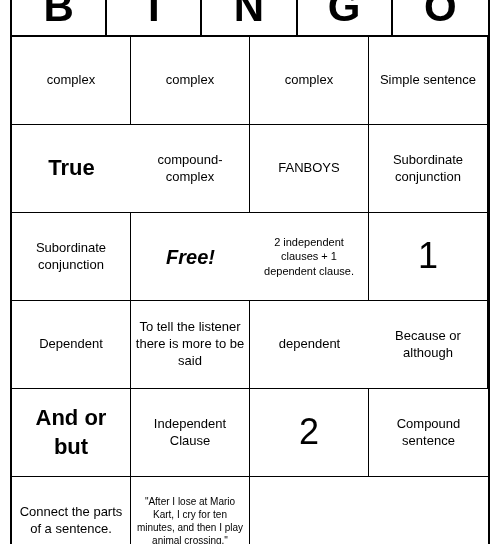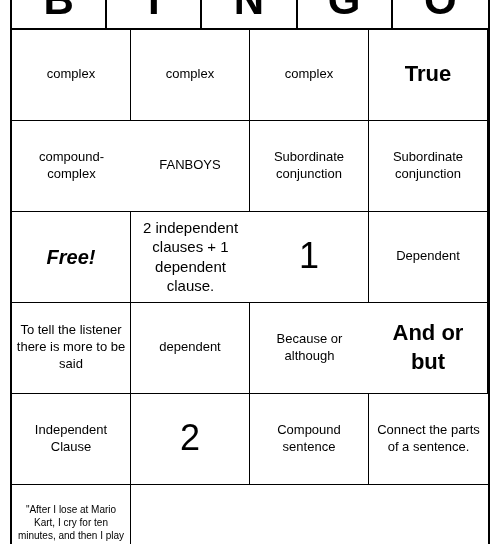--- a/index.html
+++ b/index.html
@@ -75,27 +75,28 @@
   <div class="bingo-header-cell">B</div>
       <div class="bingo-header-cell">I</div>
       <div class="bingo-header-cell">N</div>
       <div class="bingo-header-cell">G</div>
       <div class="bingo-header-cell">O</div>
     </div>
   <div class="bingo-grid">
   <div class="cell">complex</div>
       <div class="cell">complex</div>
       <div class="cell">complex</div>
+      <div class="cell">Simple sentence</div>
       <div class="cell cell-large">True</div>
       <div class="cell">compound-complex</div>
       <div class="cell">FANBOYS</div>
       <div class="cell">Subordinate conjunction</div>
       <div class="cell">Subordinate conjunction</div>
       <div class="cell cell-free">Free!</div>
-      <div class="cell" style="font-size: 15px;">2 independent clauses + 1 dependent clause.</div>
+      <div class="cell" style="font-size: 11px;">2 independent clauses + 1 dependent clause.</div>
       <div class="cell cell-number">1</div>
       <div class="cell">Dependent</div>
       <div class="cell" style="font-size: 13px;">To tell the listener there is more to be said</div>
       <div class="cell">dependent</div>
       <div class="cell">Because or although</div>
       <div class="cell cell-large">And or but</div>
       <div class="cell">Independent Clause</div>
       <div class="cell cell-number">2</div>
       <div class="cell">Compound sentence</div>
       <div class="cell" style="font-size: 13px;">Connect the parts of a sentence.</div>

